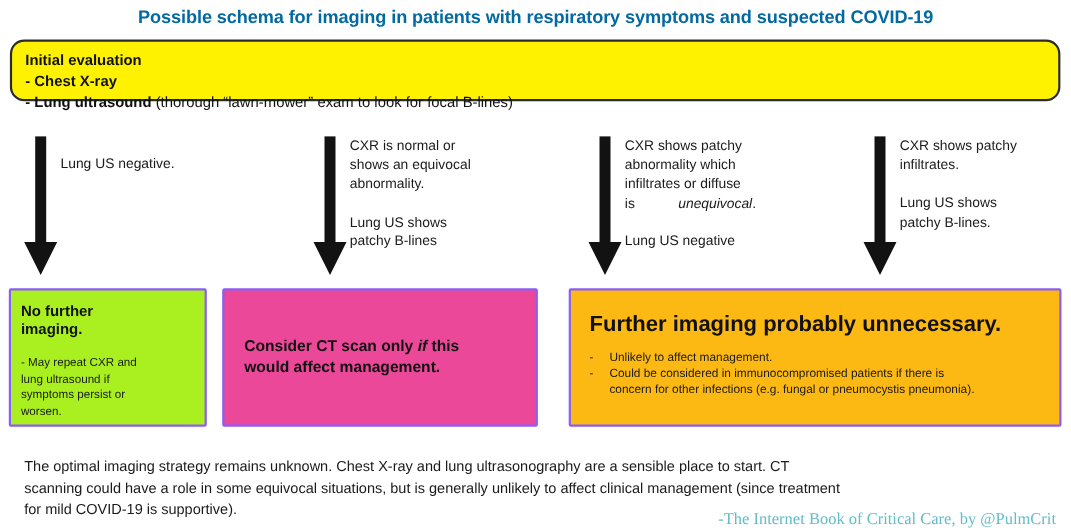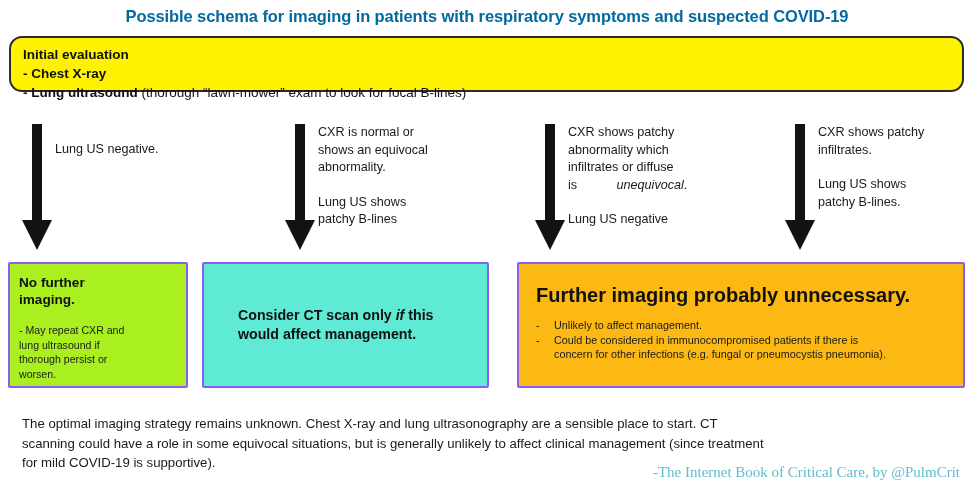--- a/index.html
+++ b/index.html
@@ -112,24 +112,24 @@
     width: 180px;
     height: 126px;
     background: #aaf021;
     padding: 10px 9px 0 9px;
   }
   .out-yellow {
     left: 202px;
     top: 262px;
     width: 287px;
     height: 126px;
-    background: #5eead4;
+    background: #ec4899;
     display: flex;
     align-items: center;
-    padding: 0 34px;
+    padding: 0 18px;
   }
   .out-orange {
     left: 517px;
     top: 262px;
     width: 448px;
     height: 126px;
     background: #fcb813;
     padding: 23px 14px 0 17px;
   }
 
@@ -265,21 +265,21 @@
   </div>
 
   <div class="out-box out-green">
     <div class="out-head">
       <div>No further</div>
       <div>imaging.</div>
     </div>
     <div class="out-body">
       <div>- May repeat CXR and</div>
       <div>lung ultrasound if</div>
-      <div>thorough persist or</div>
+      <div>symptoms persist or</div>
       <div>worsen.</div>
     </div>
   </div>
 
   <div class="out-box out-yellow">
     <div class="out-head">
       <div><span>Consider CT scan only </span><i>if</i><span> this</span></div>
       <div>would affect management.</div>
     </div>
   </div>

